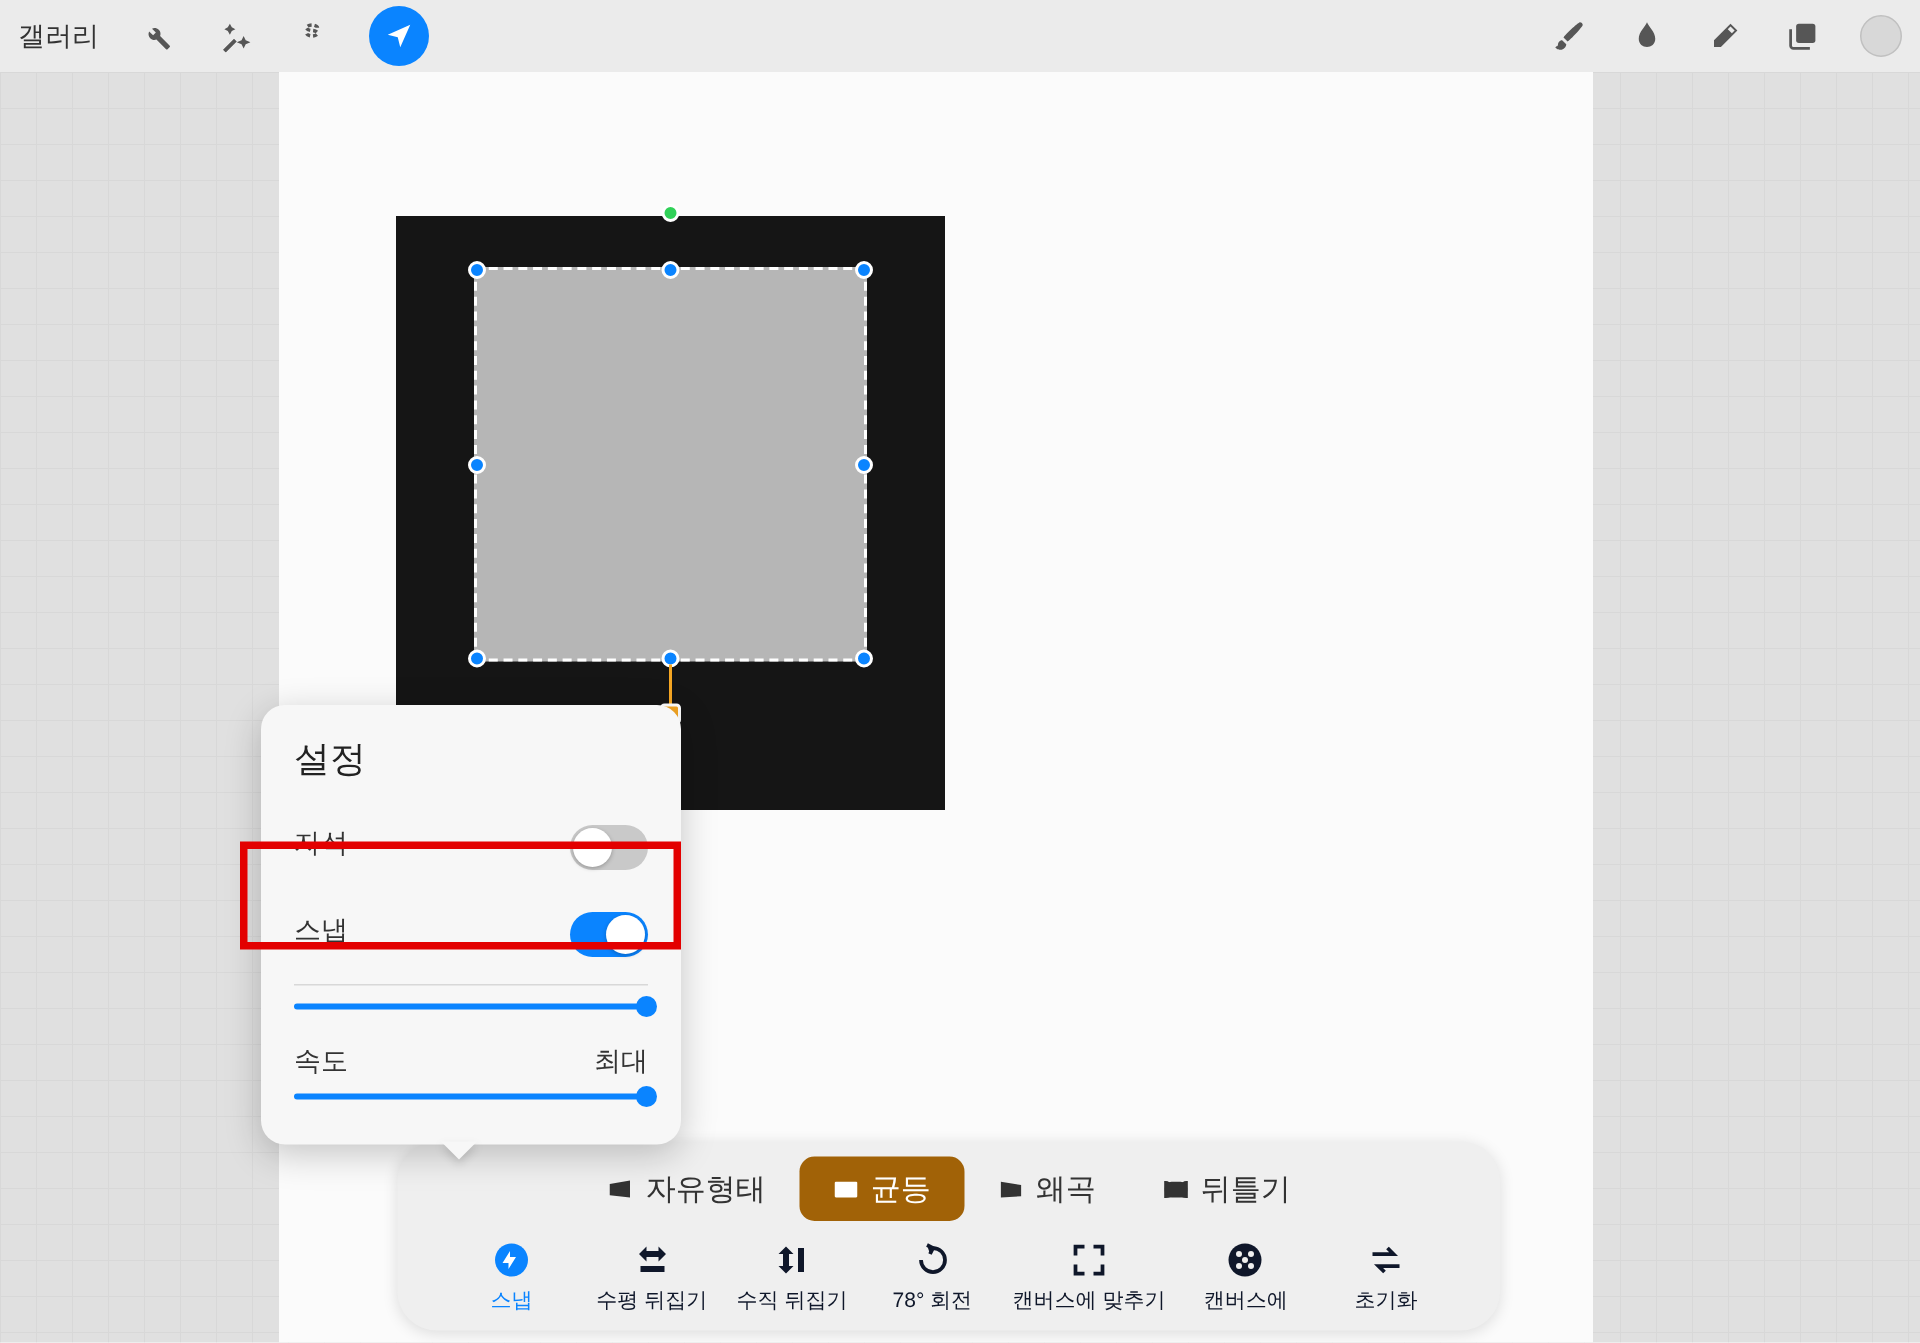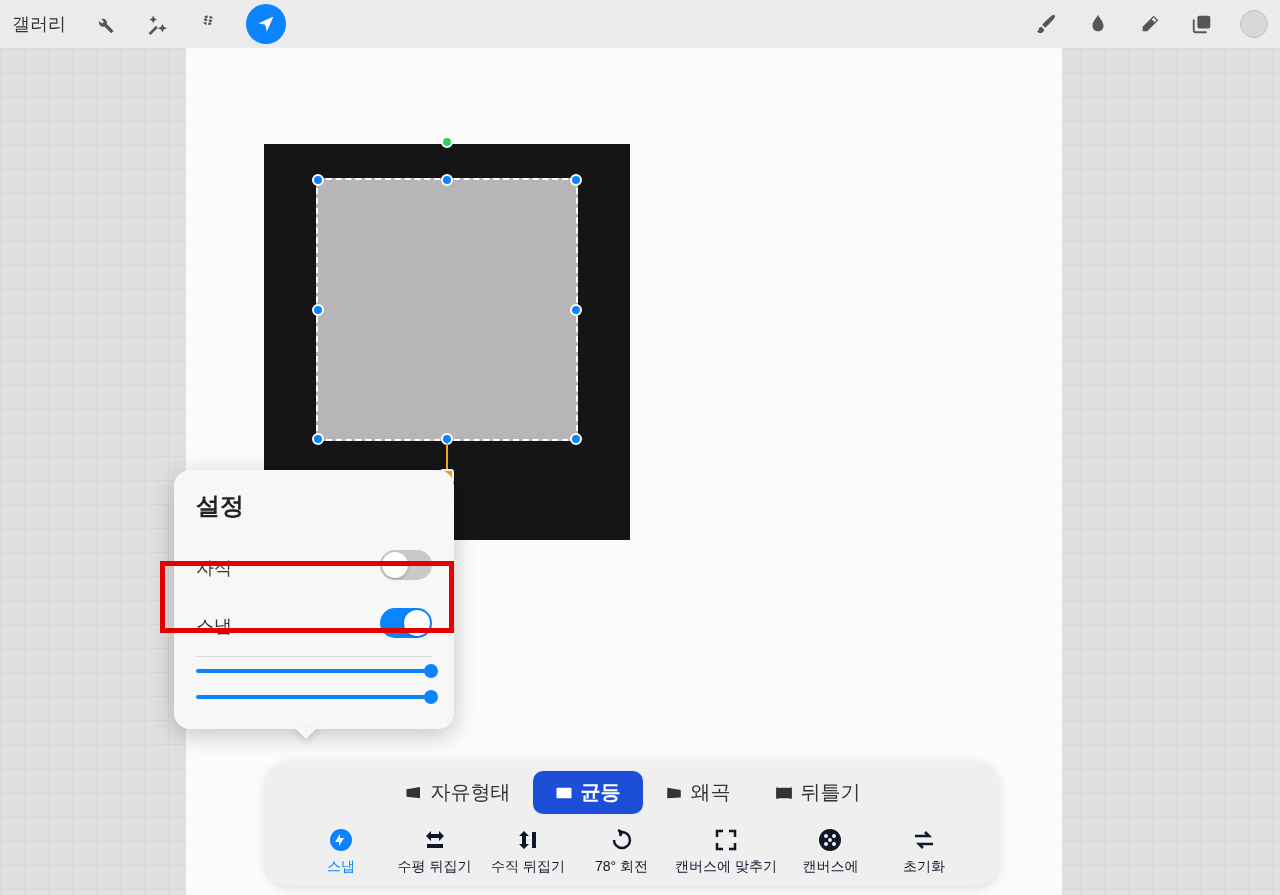--- a/index.html
+++ b/index.html
@@ -38,31 +38,31 @@
 .rot-handle { position: absolute; top: -38px; left: 50%; width: 12px; height: 12px; background: #30d158; border: 2px solid #fff; border-radius: 50%; transform: translate(-50%,-50%); }
 .rot-line { position: absolute; top: -34px; left: 50%; width: 2px; height: 34px; transform: translateX(-50%); }
 .bot-tab { position: absolute; top: 263px; left: 50%; transform: translateX(-50%); width: 14px; height: 40px; }
 .bot-tab-line { width: 2px; height: 36px; background: #f5a623; margin: 0 auto; }
 .bot-tab-box { width: 14px; height: 14px; background: #f5a623; border: 2px solid #fff; border-radius: 3px; position: absolute; bottom: 0; left: 0; }
 
 
 .transform-bar { position: absolute; bottom: 8px; left: 265px; width: 735px; height: 126px; background: #efefef; border-radius: 26px; box-shadow: 0 2px 10px rgba(0,0,0,0.12); z-index: 5; padding: 10px 24px; }
 .mode-seg { display: flex; gap: 0; justify-content: center; margin-bottom: 14px; }
 .mode-btn { display: flex; align-items: center; gap: 8px; padding: 8px 22px; font-size: 20px; color: #333; cursor: pointer; border-radius: 10px; }
-.mode-btn.active { background: #1d4ed8; color: #fff; font-weight: bold; }
+.mode-btn.active { background: #a16207; color: #fff; }
 .mode-btn svg { width: 18px; height: 14px; }
 .action-row { display: flex; justify-content: space-between; padding: 0 12px; }
 .action-btn { display: flex; flex-direction: column; align-items: center; gap: 6px; font-size: 14px; color: #0f172a; cursor: pointer; min-width: 80px; }
 .action-btn.active { color: #0a84ff; }
 .action-btn svg { width: 24px; height: 24px; }
 
 
 .popup { position: absolute; top: 470px; left: 174px; width: 280px; background: #f7f7f7; border-radius: 16px; box-shadow: 0 6px 24px rgba(0,0,0,0.22); z-index: 20; padding: 20px 0 28px; }
-.popup-title { font-size: 24px; font-weight: 700; color: #222; padding: 0 22px 14px; }
-.popup-row { display: flex; align-items: flex-end; justify-content: space-between; padding: 14px 22px; font-size: 18px; color: #333; }
+.popup-title { font-size: 24px; font-weight: 400; color: #222; padding: 0 22px 14px; }
+.popup-row { display: flex; align-items: flex-start; justify-content: space-between; padding: 14px 22px; font-size: 18px; color: #333; }
 .toggle { width: 52px; height: 30px; background: #c9c9c9; border-radius: 15px; position: relative; cursor: pointer; }
 .toggle.on { background: #0a84ff; }
 .toggle-knob { position: absolute; top: 2px; left: 2px; width: 26px; height: 26px; background: #fff; border-radius: 50%; box-shadow: 0 1px 3px rgba(0,0,0,0.25); }
 .toggle.on .toggle-knob { left: 24px; }
 .slider-row { padding: 8px 22px 2px; }
 .slider-labels { display: flex; justify-content: space-between; font-size: 18px; color: #333; margin-bottom: 10px; }
 .slider-track { height: 4px; background: #0a84ff; border-radius: 2px; position: relative; }
 .slider-thumb { position: absolute; right: -6px; top: 50%; transform: translateY(-50%); width: 14px; height: 14px; border-radius: 50%; background: #0a84ff; }
 .row-divider { height: 1px; background: #d8d8d8; margin: 4px 22px; }
 .highlight-box { position: absolute; border: 5px solid #e30000; pointer-events: none; z-index: 25; }
@@ -159,20 +159,24 @@
         <div class="toggle-knob"></div>
       </div>
   </div>
   <div class="row-divider"></div>
   <div class="slider-row">
     <div class="slider-track">
         <div class="slider-thumb"></div>
       </div>
   </div>
   <div class="slider-row" style="margin-top:12px">
+    <div class="slider-labels">
+      <span>속도</span>
+      <span>최대</span>
+    </div>
     <div class="slider-track">
         <div class="slider-thumb"></div>
       </div>
   </div>
   <div class="popup-arrow"></div>
 </div>
 
 <div class="highlight-box" style="top:561px;left:160px;width:294px;height:72px"></div>
 
 <div class="transform-bar">

